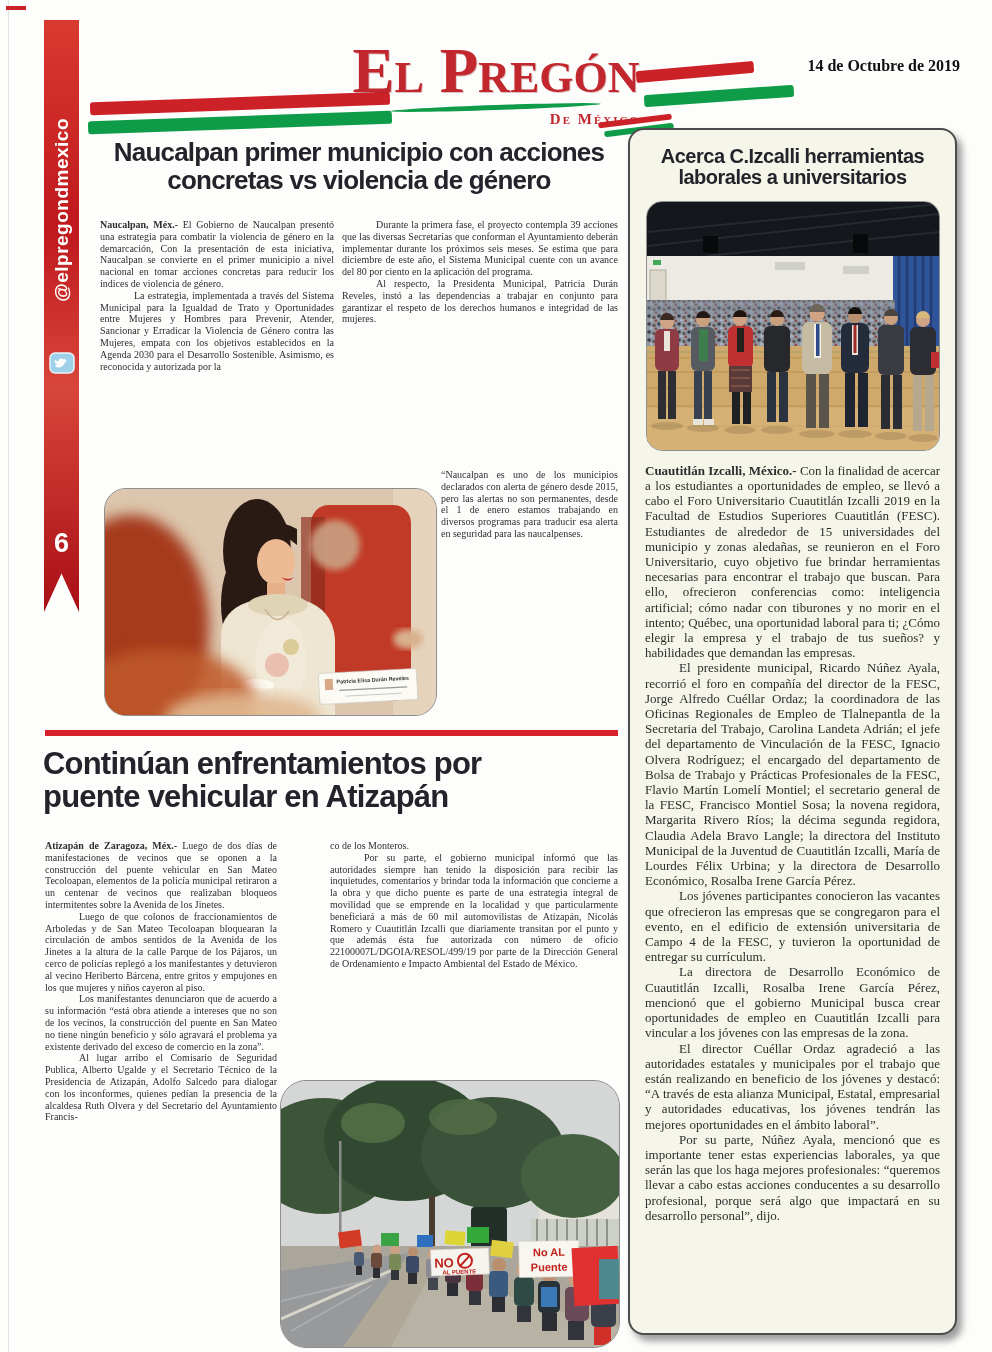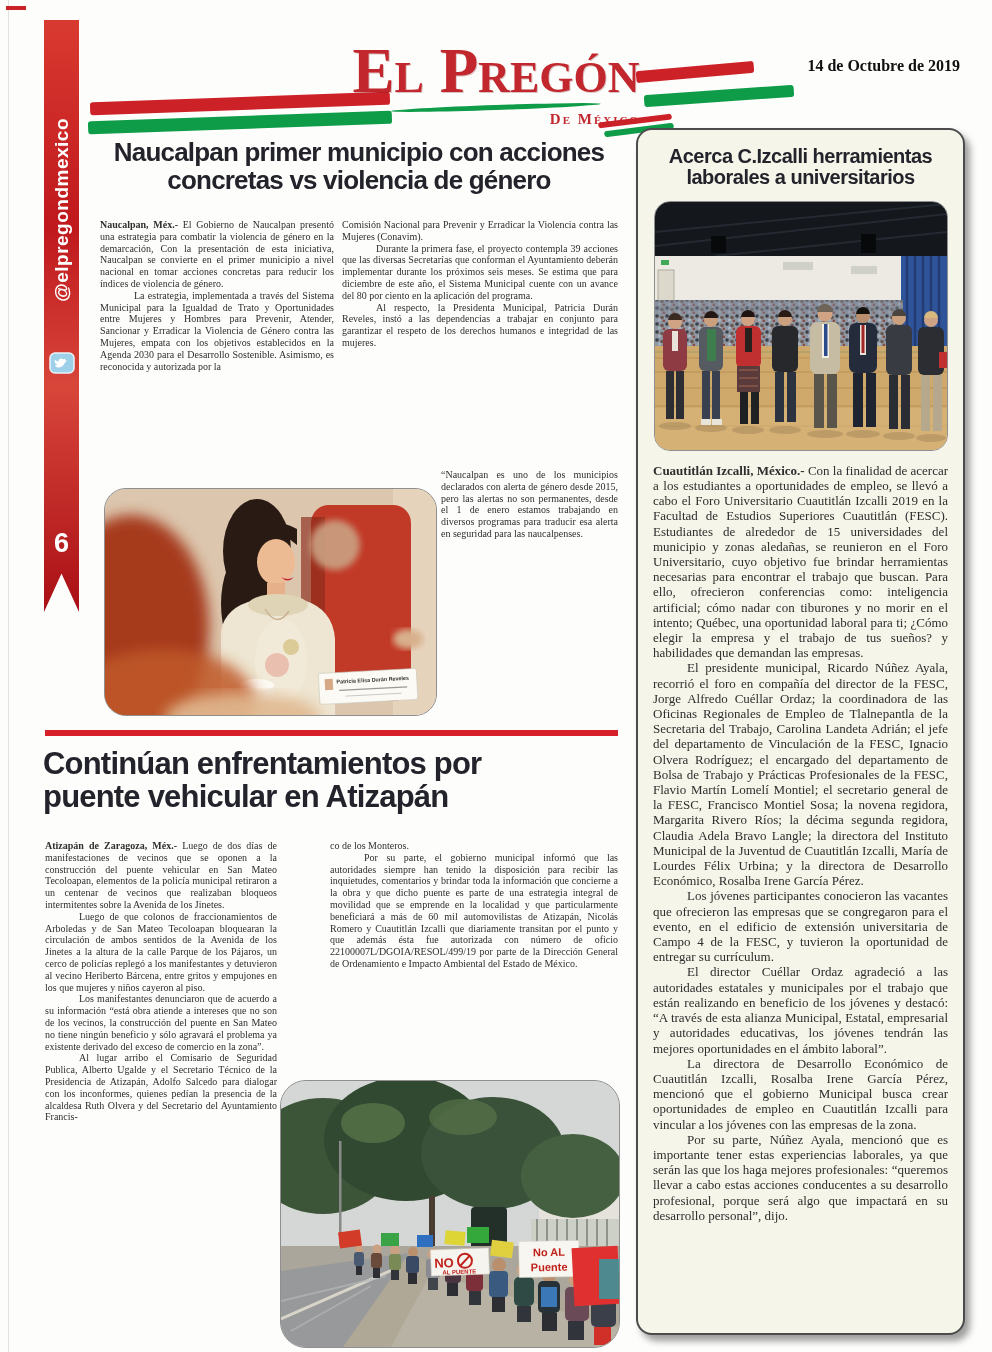--- a/index.html
+++ b/index.html
@@ -55,21 +55,21 @@
   #a1-photo{left:104px;top:488px;width:331px;height:226px;border-radius:22px;}
   #a2-photo{left:280px;top:1080px;width:338px;height:266px;border-radius:26px;}
   #a3-photo{width:292px;height:248px;margin:12px auto 0;border-radius:16px;
     border:1px solid #8f8f8f;overflow:hidden;}
   .photo svg,#a3-photo svg{display:block;width:100%;height:100%;}
   
   #divider{left:45px;top:730px;width:573px;height:6px;background:#d6202a;}
   
   #panel{left:628px;top:128px;width:329px;height:1207px;background:#f5f5e9;
     border:2px solid #4c4c4c;border-radius:16px;box-shadow:5px 6px 7px rgba(0,0,0,.38);
-    box-sizing:border-box;margin-left:8px;}
+    box-sizing:border-box;}
   #a3-body{margin:12px 15px 0;font-size:13px;line-height:1.17;text-align:justify;
     height:836px;overflow:hidden;}
   #a3-body p{margin:0;text-indent:34px;}
   #a3-body p.nz{text-indent:0;}
 </style>
 </head>
 <body>
 
 <div id="page">
 
@@ -103,21 +103,20 @@
 
   <div class="abs headline" id="a1-head">Naucalpan primer municipio con acciones concretas vs violencia de género</div>
 
   <div class="abs btxt" id="a1-col1">
     <p class="nz"><span class="lead">Naucalpan, Méx.-</span>
       <span>El Gobierno de Naucalpan presentó una estrategia para combatir la violencia de género en la demarcación, Con la presentación de esta iniciativa, Naucalpan se convierte en el primer municipio a nivel nacional en tomar acciones concretas para reducir los índices de violencia de género.</span></p>
     <p>La estrategia, implementada a través del Sistema Municipal para la Igualdad de Trato y Oportunidades entre Mujeres y Hombres para Prevenir, Atender, Sancionar y Erradicar la Violencia de Género contra las Mujeres, empata con los objetivos establecidos en la Agenda 2030 para el Desarrollo Sostenible. Asimismo, es reconocida y autorizada por la</p>
   </div>
 
   <div class="abs btxt" id="a1-col2">
-    <p class="nz">Comisión Nacional para Prevenir y Erradicar la Violencia contra las Mujeres (Conavim).</p>
     <p>Durante la primera fase, el proyecto contempla 39 acciones que las diversas Secretarías que conforman el Ayuntamiento deberán implementar durante los próximos seis meses. Se estima que para diciembre de este año, el Sistema Municipal cuente con un avance del 80 por ciento en la aplicación del programa.</p>
     <p>Al respecto, la Presidenta Municipal, Patricia Durán Reveles, instó a las dependencias a trabajar en conjunto para garantizar el respeto de los derechos humanos e integridad de las mujeres.</p>
   </div>
 
   <div class="abs photo" id="a1-photo">
     <svg viewBox="0 0 331 226" preserveAspectRatio="none">
       <defs>
         <filter id="b7">
             <feGaussianBlur stdDeviation="7"></feGaussianBlur>
           </filter>
@@ -432,19 +431,19 @@
           <rect x="284" y="150" width="8" height="16" fill="#c03030"></rect>
         </g>
       </svg>
     </div>
 
     <div id="a3-body">
       <p class="nz"><span class="lead">Cuautitlán Izcalli, México.-</span>
         <span>Con la finalidad de acercar a los estudiantes a oportunidades de empleo, se llevó a cabo el Foro Universitario Cuautitlán Izcalli 2019 en la Facultad de Estudios Superiores Cuautitlán (FESC). Estudiantes de alrededor de 15 universidades del municipio y zonas aledañas, se reunieron en el Foro Universitario, cuyo objetivo fue brindar herramientas necesarias para encontrar el trabajo que buscan. Para ello, ofrecieron conferencias como: inteligencia artificial; cómo nadar con tiburones y no morir en el intento; Québec, una oportunidad laboral para ti; ¿Cómo elegir la empresa y el trabajo de tus sueños? y habilidades que demandan las empresas.</span></p>
       <p>El presidente municipal, Ricardo Núñez Ayala, recorrió el foro en compañía del director de la FESC, Jorge Alfredo Cuéllar Ordaz; la coordinadora de las Oficinas Regionales de Empleo de Tlalnepantla de la Secretaria del Trabajo, Carolina Landeta Adrián; el jefe del departamento de Vinculación de la FESC, Ignacio Olvera Rodríguez; el encargado del departamento de Bolsa de Trabajo y Prácticas Profesionales de la FESC, Flavio Martín Lomelí Montiel; el secretario general de la FESC, Francisco Montiel Sosa; la novena regidora, Margarita Rivero Ríos; la décima segunda regidora, Claudia Adela Bravo Langle; la directora del Instituto Municipal de la Juventud de Cuautitlán Izcalli, María de Lourdes Félix Urbina; y la directora de Desarrollo Económico, Rosalba Irene García Pérez.</p>
       <p>Los jóvenes participantes conocieron las vacantes que ofrecieron las empresas que se congregaron para el evento, en el edificio de extensión universitaria de Campo 4 de la FESC, y tuvieron la oportunidad de entregar su currículum.</p>
+      <p>La directora de Desarrollo Económico de Cuautitlán Izcalli, Rosalba Irene García Pérez, mencionó que el gobierno Municipal busca crear oportunidades de empleo en Cuautitlán Izcalli para vincular a los jóvenes con las empresas de la zona.</p>
       <p>El director Cuéllar Ordaz agradeció a las autoridades estatales y municipales por el trabajo que están realizando en beneficio de los jóvenes y destacó: “A través de esta alianza Municipal, Estatal, empresarial y autoridades educativas, los jóvenes tendrán las mejores oportunidades en el ámbito laboral”.</p>
-      <p>La directora de Desarrollo Económico de Cuautitlán Izcalli, Rosalba Irene García Pérez, mencionó que el gobierno Municipal busca crear oportunidades de empleo en Cuautitlán Izcalli para vincular a los jóvenes con las empresas de la zona.</p>
       <p>Por su parte, Núñez Ayala, mencionó que es importante tener estas experiencias laborales, ya que serán las que los haga mejores profesionales: “queremos llevar a cabo estas acciones conducentes a su desarrollo profesional, porque será algo que impactará en su desarrollo personal”, dijo.</p>
     </div>
   </div>
 
 </div>
 
 </body></html>

